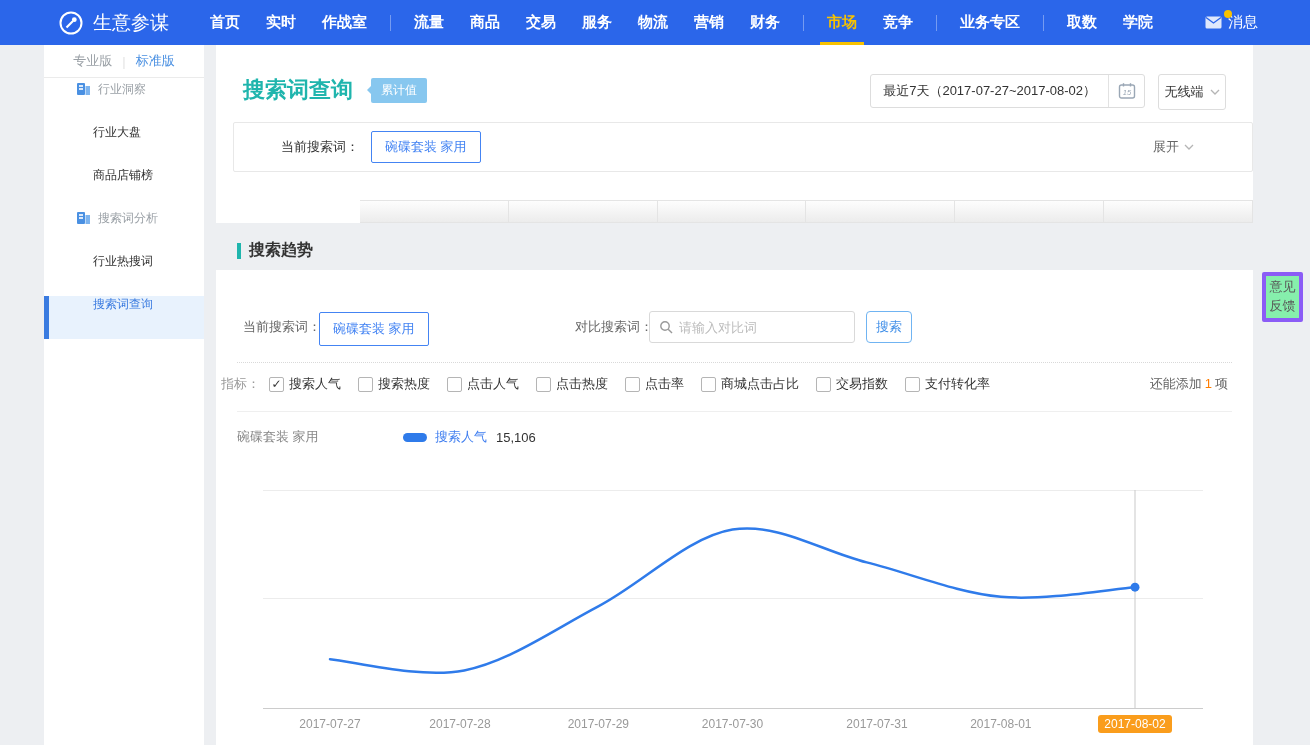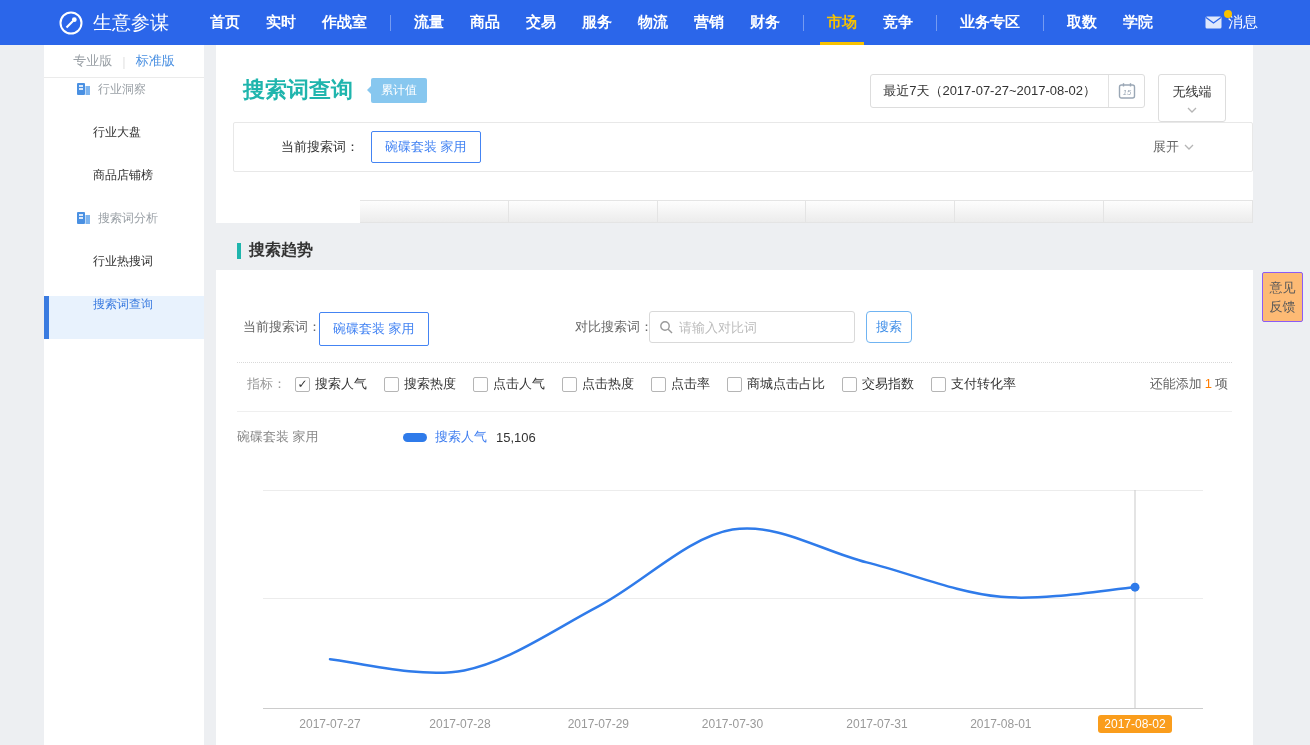--- a/index.html
+++ b/index.html
@@ -46,23 +46,23 @@
   .page-title { font-size:22px; font-weight:bold; color:#1fb5ad; }
   .badge { margin-left:18px; position:relative; background:#87c7ef; color:#fff; font-size:12px;
     padding:4px 10px; border-radius:2px; }
   .badge::before { content:""; position:absolute; left:-9px; top:50%; margin-top:-5px;
     border:5px solid transparent; border-right-color:#87c7ef; }
   .date-box { position:absolute; right:108px; top:29px; height:34px; border:1px solid #ddd;
     border-radius:3px; display:flex; align-items:center; background:#fff; cursor:pointer; }
   .date-text { padding:0 12px; font-size:13px; color:#333; }
   .cal-seg { width:36px; height:100%; border-left:1px solid #e2e2e2; display:flex;
     align-items:center; justify-content:center;font-style:italic; }
-  .device-box { position:absolute; right:27px; top:29px; height:48px; width:68px;
+  .device-box { position:absolute; right:27px; top:29px; height:36px; width:68px;
     border:1px solid #ddd; border-radius:3px; display:flex; align-items:center;
-    justify-content:center; gap:6px; font-size:13px; color:#333; background:#fff; cursor:pointer;flex-direction:column; }
+    justify-content:center; gap:6px; font-size:13px; color:#333; background:#fff; cursor:pointer; }
   .word-panel { position:absolute; left:17px; top:77px; width:1020px; height:50px;
     border:1px solid #e8e8e8; border-radius:2px; display:flex; align-items:center; }
   .word-label { margin-left:47px; font-size:13px; color:#333; }
   .word-chip { margin-left:12px; border:1px solid #4484f3; color:#4484f3; font-size:13px;
     padding:6px 13px; border-radius:2px; cursor:pointer; background:#fff; }
   .expand-link { margin-left:auto; margin-right:58px; font-size:13px; color:#666;
     display:flex; align-items:center; gap:5px; cursor:pointer; }
   
   .tab-strip { position:absolute; left:216px; top:200px; width:1037px; height:23px; display:flex; }
   .tab-cell { flex:1; border:1px solid #e4e4e4; border-left:none;
@@ -82,21 +82,21 @@
   .compare-wrap { position:absolute; left:433px; top:41px; width:206px; height:32px;
     border:1px solid #d9d9d9; border-radius:3px; display:flex; align-items:center;
     padding:0 9px; gap:6px; background:#fff; }
   .compare-wrap input { border:none; outline:none; font-size:13px; width:158px; color:#3b82f6;
     font-family:inherit; }
   .compare-wrap input::placeholder { color:#bcbcbc; }
   .search-btn { position:absolute; left:650px; top:41px; width:46px; height:32px;
     border:1px solid #70b4f2; border-radius:4px; color:#3f8ee8; font-size:13px;
     background:#fff; cursor:pointer; font-family:inherit; }
   .dotted { position:absolute; top:92px; left:21px; right:21px; border-top:1px dotted #d9d9d9; }
-  .metrics { position:absolute; top:103px; left:31px; right:25px; height:22px;
+  .metrics { position:absolute; top:103px; left:5px; right:25px; height:22px;
     display:flex; align-items:center; font-size:13px; color:#333; }
   .metrics-label { color:#999; margin-right:9px; }
   .metric { display:flex; align-items:center; gap:5px; margin-right:17px; cursor:pointer; }
   .cb { width:15px; height:15px; border:1px solid #b5b5b5; border-radius:2px; background:#fff;
     display:flex; align-items:center; justify-content:center; font-size:12px; color:#333;
     line-height:1; flex:0 0 15px; }
   .remaining { margin-left:auto; color:#666; }
   .remaining b { color:#ff7d00; font-weight:normal; padding:0 3px; }
   .solid { position:absolute; top:141px; left:21px; right:21px; border-top:1px solid #efefef; }
   .legend { position:absolute; top:156px; left:21px; height:22px; display:flex;
@@ -107,23 +107,23 @@
   .legend-value { color:#333; }
   
   .chart { position:absolute; left:47px; top:210px; width:940px; height:262px; }
   .chart svg { position:absolute; left:0; top:0; }
   .xlabels { position:absolute; top:237px; left:0; width:940px; height:22px; }
   .xl { position:absolute; width:130px; margin-left:-65px; text-align:center;
     font-size:12px; color:#999; }
   .xl.hl span { background:#fa9d1c; color:#fff; padding:2px 6px; border-radius:3px; }
   
   .feedback { position:absolute; left:1262px; top:272px; width:41px; height:50px;
-    background:#fdba74; border:1px solid #8b5cf6; border-radius:2px; display:flex;
+    background:#86efac; border:4px solid #8b5cf6; border-radius:2px; display:flex;
     flex-direction:column; align-items:center; justify-content:center; font-size:13px;
-    color:#595959; line-height:19px; cursor:pointer; }
+    color:#595959; line-height:19px; cursor:pointer;font-family:Liberation Mono, monospace; }
 </style>
 </head>
 <body>
 
 <div class="navbar">
   <div class="brand">
     <span style="display:flex;">
       <svg width="26" height="26" viewBox="0 0 26 26">
         <circle cx="13" cy="13" r="10.5" fill="none" stroke="#fff" stroke-width="2"></circle>
         <line x1="8.5" y1="17.5" x2="15" y2="11" stroke="#fff" stroke-width="2.2"></line>

